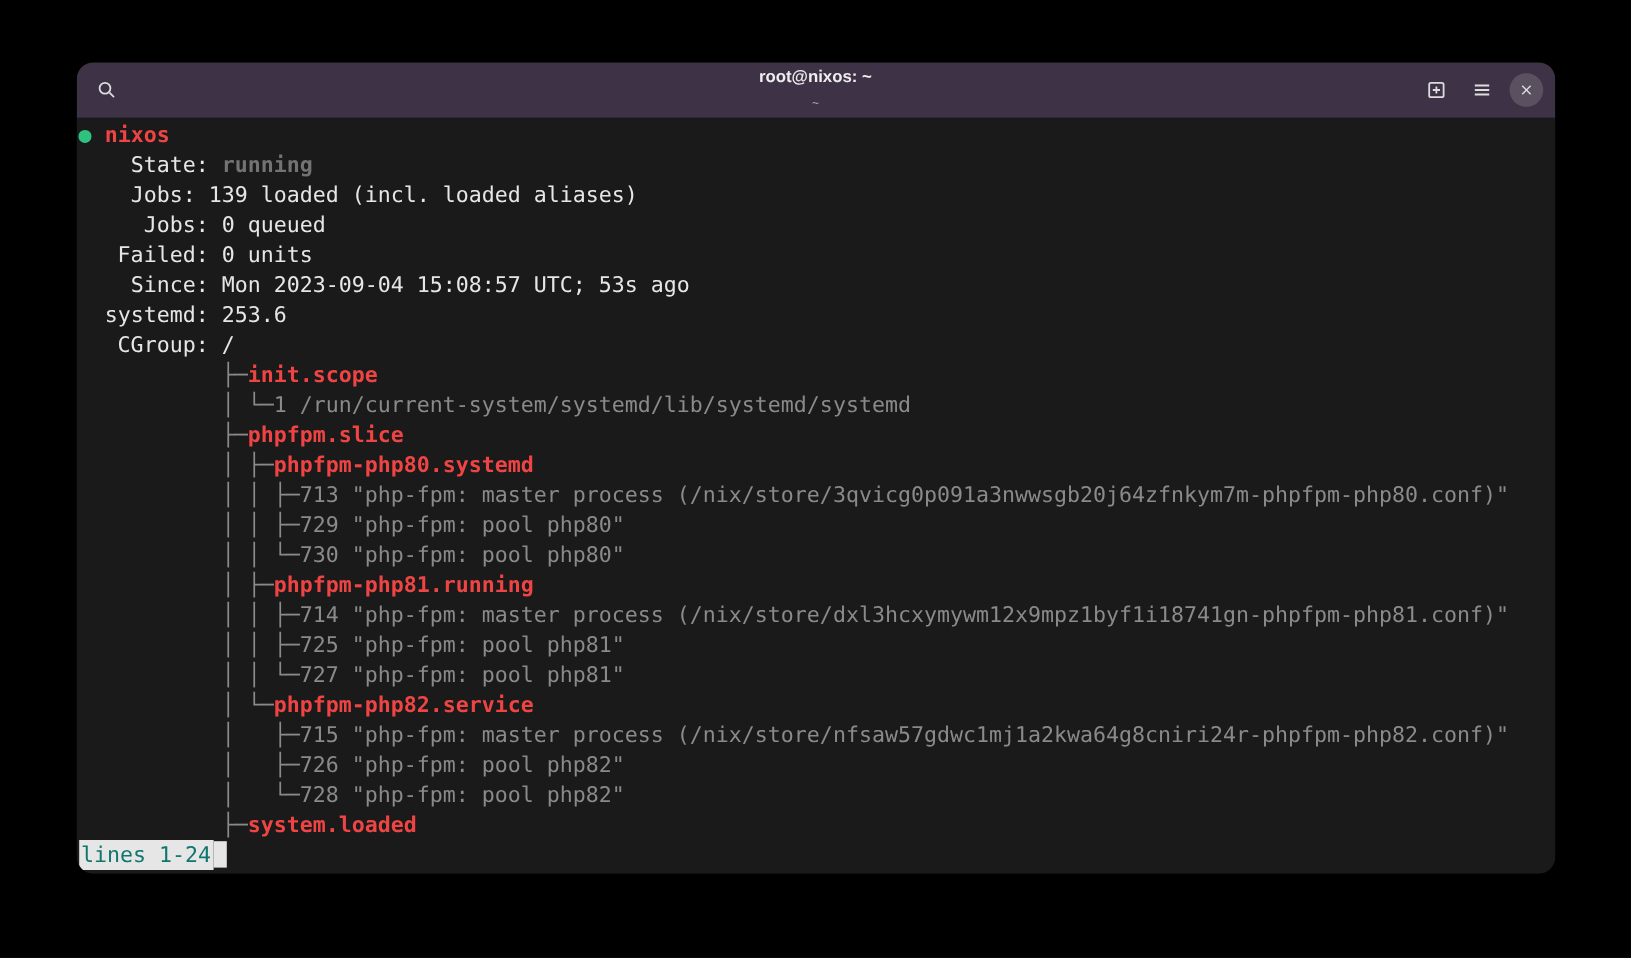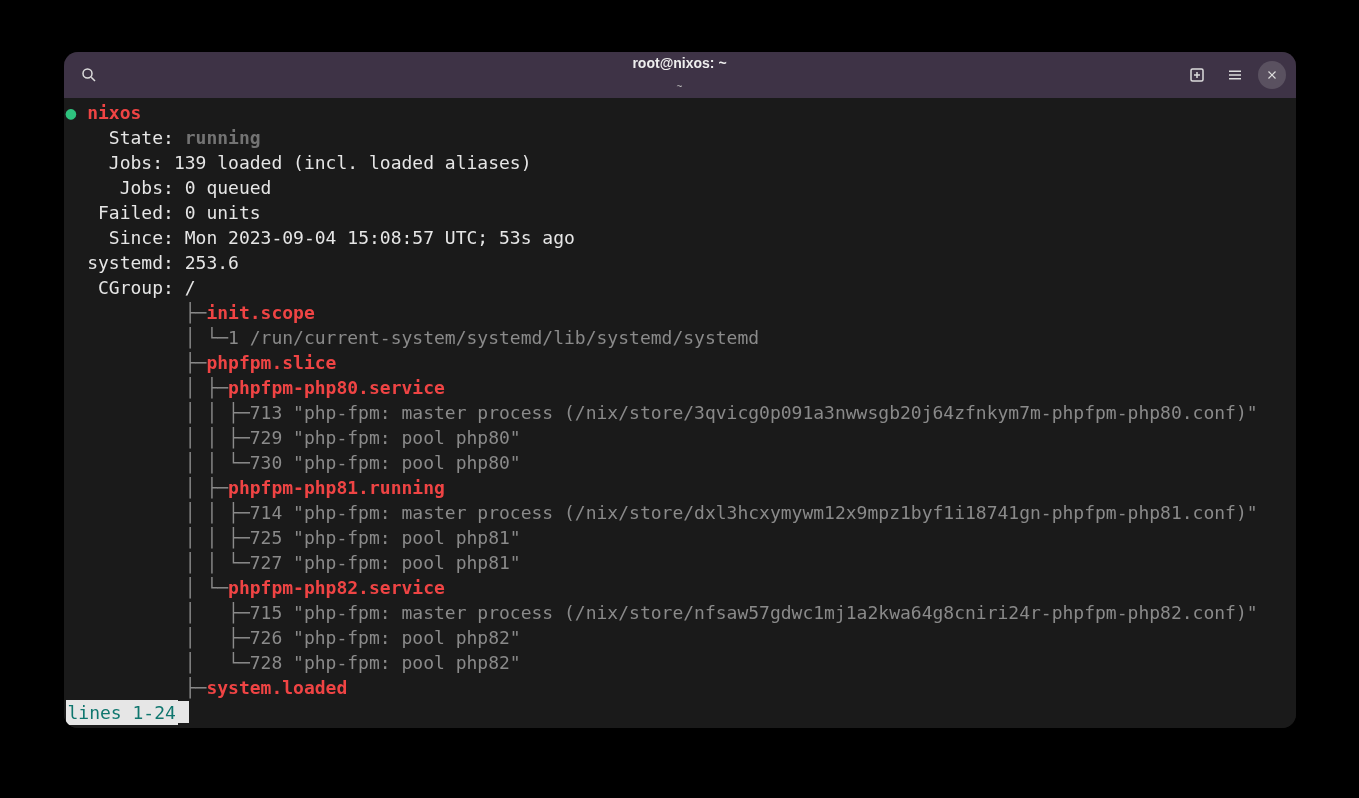--- a/index.html
+++ b/index.html
@@ -140,21 +140,21 @@
     <span>State:</span> <span class="bold-green">running</span>
     <span>Jobs:</span> <span>139 loaded (incl. loaded aliases)</span>
      <span>Jobs:</span> <span>0 queued</span>
    <span>Failed:</span> <span>0 units</span>
     <span>Since:</span> <span>Mon 2023-09-04 15:08:57 UTC; 53s ago</span>
   <span>systemd:</span> <span>253.6</span>
    <span>CGroup:</span> <span>/</span>
            <span class="dim">├─</span><span class="bold-white">init.scope</span>
            <span class="dim">│ └─</span><span class="dim">1 /run/current-system/systemd/lib/systemd/systemd</span>
            <span class="dim">├─</span><span class="bold-white">phpfpm.slice</span>
-           <span class="dim">│ ├─</span><span class="bold-white">phpfpm-php80.service</span>
+           <span class="dim">│ ├─</span><span class="bold-white">phpfpm-php80.systemd</span>
            <span class="dim">│ │ ├─</span><span class="dim">713 "php-fpm: master process (/nix/store/3qvicg0p091a3nwwsgb20j64zfnkym7m-phpfpm-php80.conf)"</span>
            <span class="dim">│ │ ├─</span><span class="dim">729 "php-fpm: pool php80"</span>
            <span class="dim">│ │ └─</span><span class="dim">730 "php-fpm: pool php80"</span>
            <span class="dim">│ ├─</span><span class="bold-white">phpfpm-php81.running</span>
            <span class="dim">│ │ ├─</span><span class="dim">714 "php-fpm: master process (/nix/store/dxl3hcxymywm12x9mpz1byf1i18741gn-phpfpm-php81.conf)"</span>
            <span class="dim">│ │ ├─</span><span class="dim">725 "php-fpm: pool php81"</span>
            <span class="dim">│ │ └─</span><span class="dim">727 "php-fpm: pool php81"</span>
            <span class="dim">│ └─</span><span class="bold-white">phpfpm-php82.service</span>
            <span class="dim">│   ├─</span><span class="dim">715 "php-fpm: master process (/nix/store/nfsaw57gdwc1mj1a2kwa64g8cniri24r-phpfpm-php82.conf)"</span>
            <span class="dim">│   ├─</span><span class="dim">726 "php-fpm: pool php82"</span>

